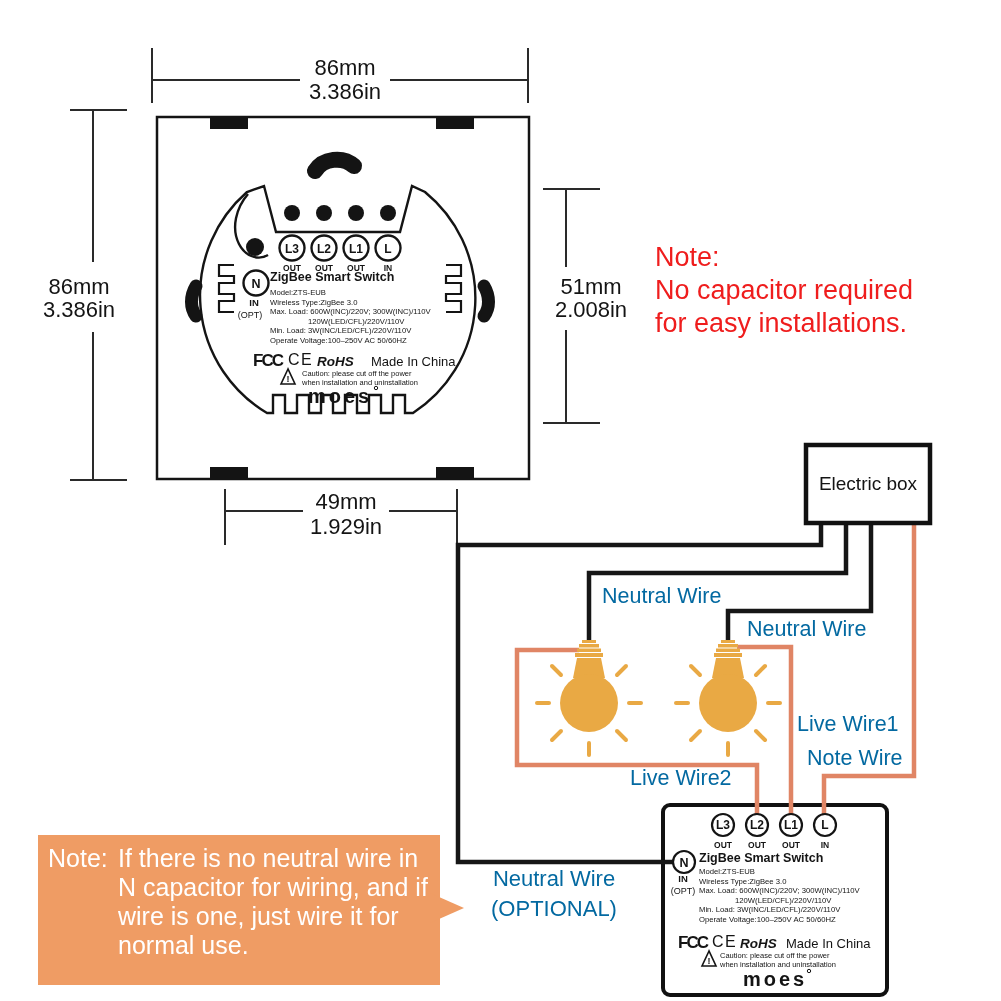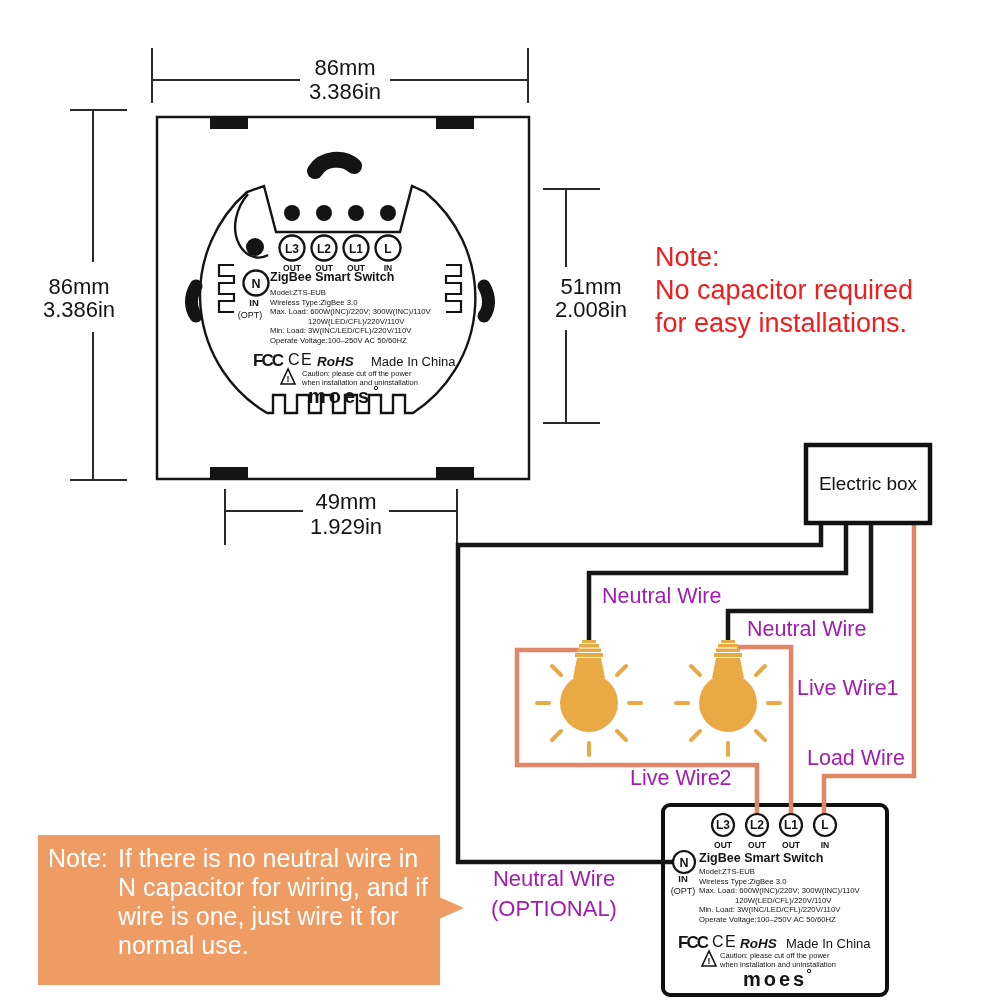--- a/index.html
+++ b/index.html
@@ -18,24 +18,24 @@
   .ts-ce{font-size:16px;letter-spacing:1.5px;}
   .ts-rohs{font-size:13.5px;font-weight:bold;font-style:italic;}
   .ts-made{font-size:13px;}
   .ts-cau{font-size:7.5px;}
   .ts-bang{font-size:9px;font-weight:bold;text-anchor:middle;}
   .ts-moes{font-size:20px;font-weight:bold;letter-spacing:3px;text-anchor:middle;}
   .ts-dim{font-size:22px;text-anchor:middle;}
   .ts-ebox{font-size:19px;text-anchor:middle;}
   .overlay{position:absolute;}
   .cap-note{left:655px;top:241px;font-size:27px;line-height:33px;color:#EF1D1D;}
-  .wlabel{position:absolute;font-size:21.5px;white-space:nowrap;color:#a21caf;}
+  .wlabel{position:absolute;font-size:21.5px;white-space:nowrap;color:#0369a1;}
   .w-neutral1{left:602px;top:584px;}
   .w-neutral2{left:747px;top:617px;}
-  .w-live1{left:797px;top:676px;text-align:center;}
+  .w-live1{left:797px;top:712px;text-align:center;}
   .w-live{left:807px;top:746px;}
   .w-live2{left:630px;top:766px;text-align:right;}
   .w-neutral-opt{left:468px;top:864px;width:172px;text-align:center;font-size:22px;line-height:30px;}
   .house-note{left:38px;top:835px;width:402px;height:150px;background:#EF9C64;color:#ffffff;
               font-size:25px;line-height:29px;padding:9px 0 0 10px;box-sizing:border-box;}
   .hn-row{display:flex;}
   .hn-label{width:70px;flex:none;}
   .hn-cont{margin-left:70px;}
   .hn-pointer{position:absolute;left:392px;top:58px;width:0;height:0;
               border-top:15px solid transparent;border-bottom:15px solid transparent;
@@ -233,21 +233,21 @@
 
 <div class="overlay cap-note">
   <div>Note:</div>
   <div>No capacitor required</div>
   <div>for easy installations.</div>
 </div>
 
 <div class="wlabel w-neutral1">Neutral Wire</div>
 <div class="wlabel w-neutral2">Neutral Wire</div>
 <div class="wlabel w-live1">Live Wire1</div>
-<div class="wlabel w-live">Load Wire</div>
+<div class="wlabel w-live">Note Wire</div>
 <div class="wlabel w-live2">Live Wire2</div>
 <div class="wlabel w-neutral-opt">
   <div>Neutral Wire</div>
   <div>(OPTIONAL)</div>
 </div>
 
 <div class="overlay house-note">
   <div class="hn-row">
     <span class="hn-label">Note:</span>
     <span>If there is no neutral wire in</span>

